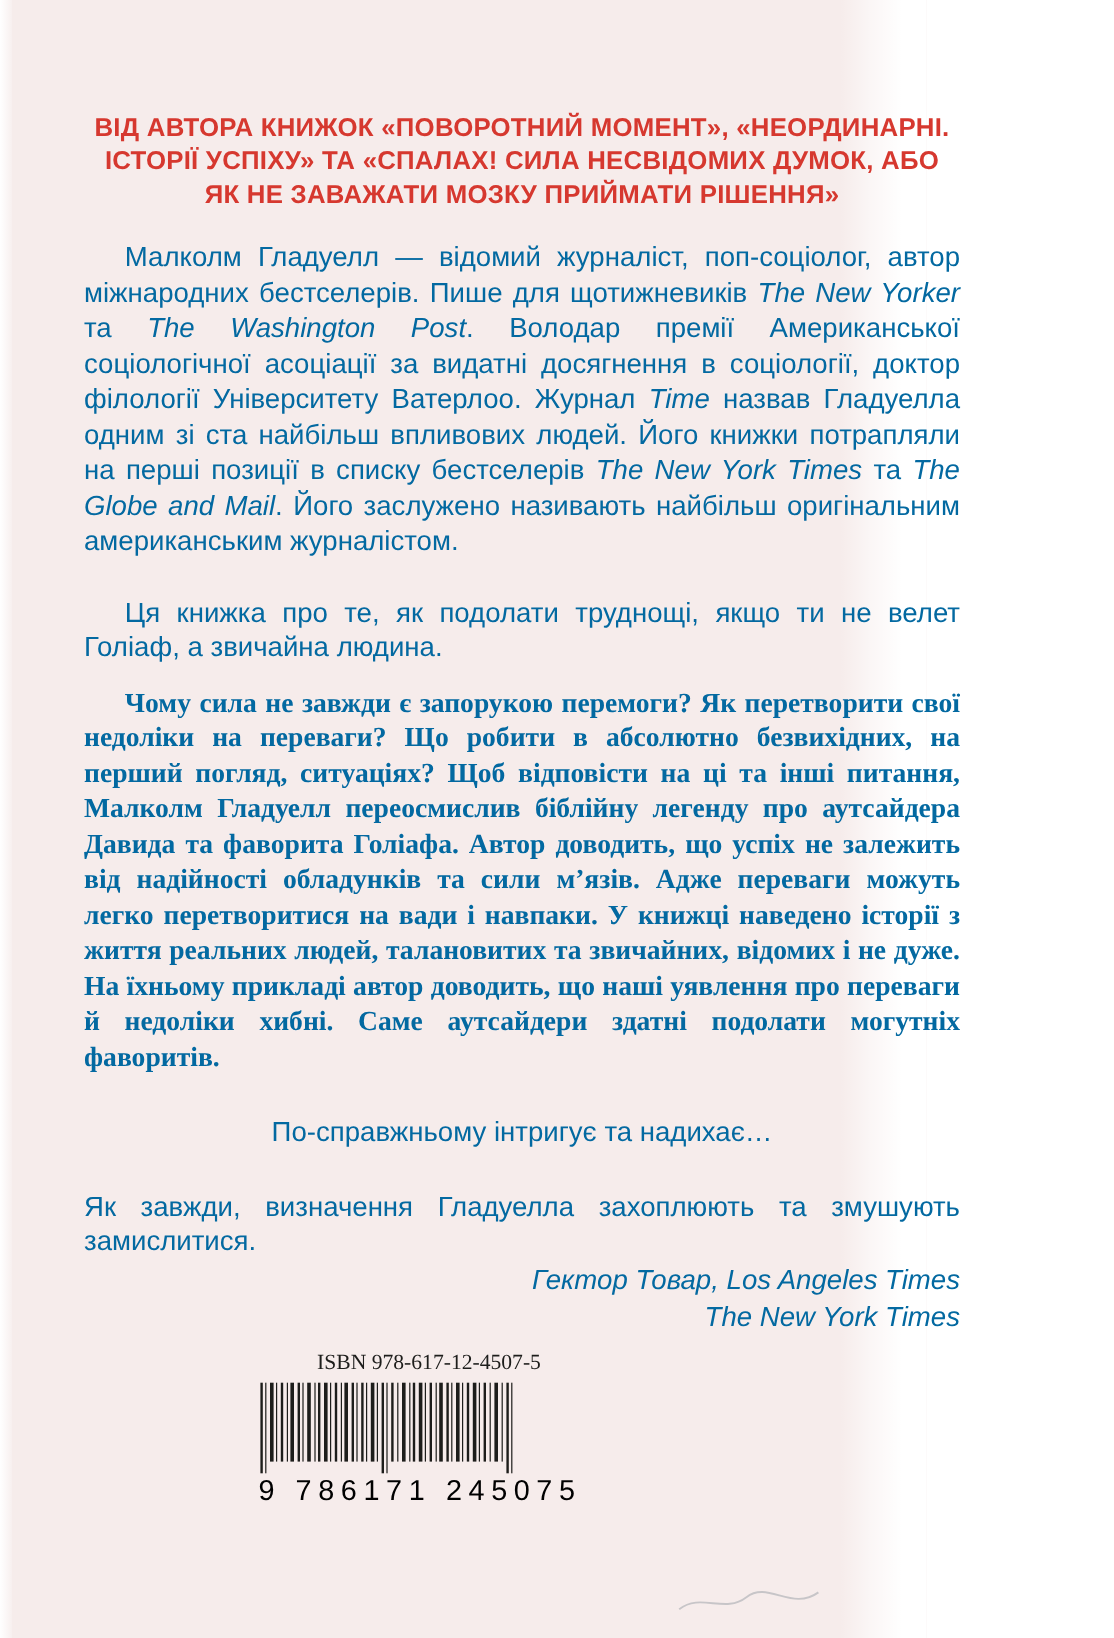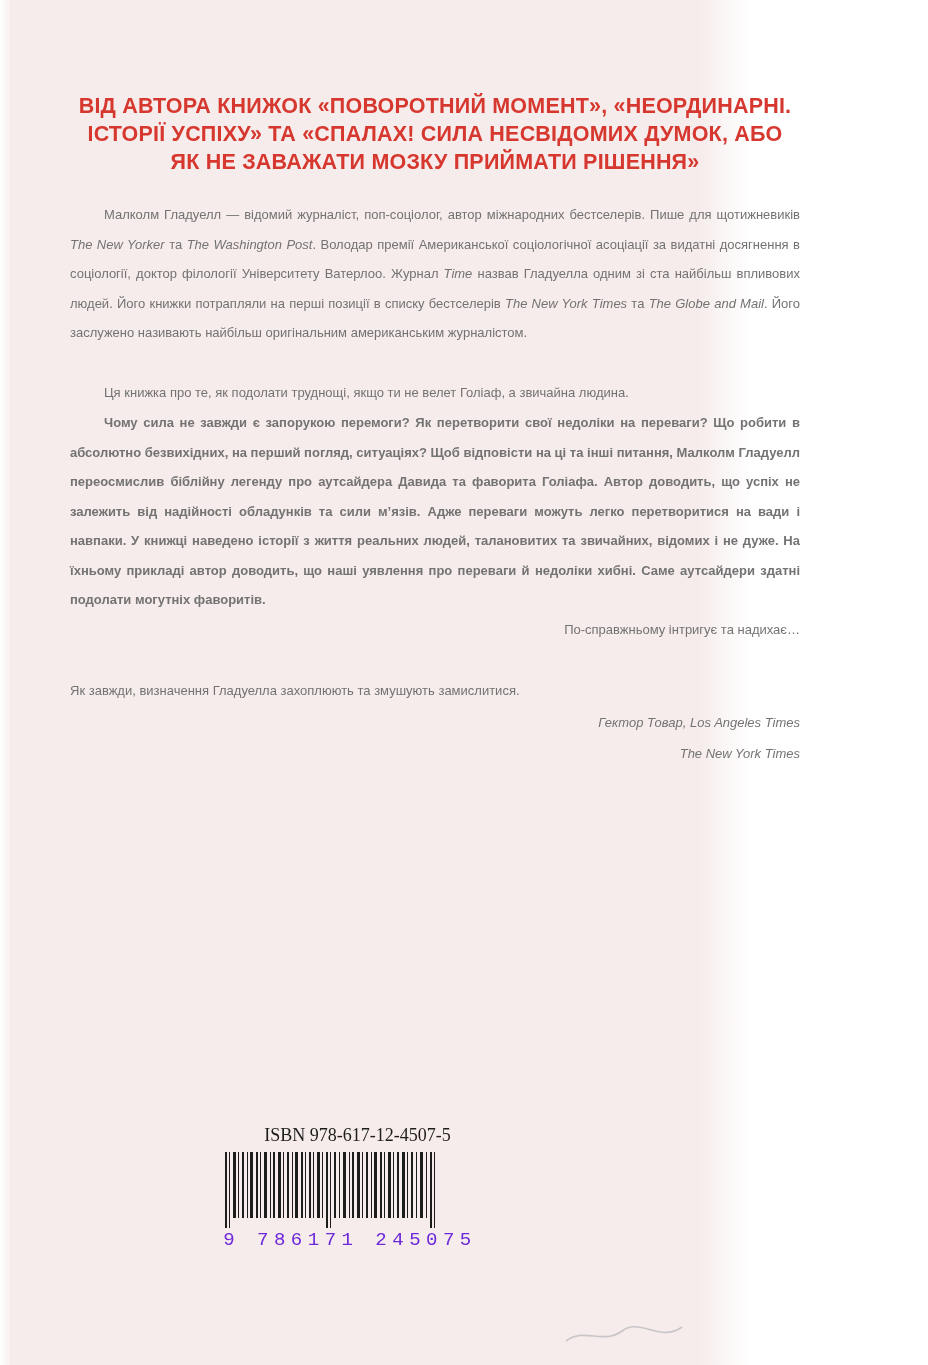--- a/index.html
+++ b/index.html
@@ -48,43 +48,45 @@
   .headline {
     margin-top: 92px;
     color: #d6382f;
     font-weight: bold;
     font-size: 21.5px;
     line-height: 28px;
     text-align: center;
     letter-spacing: 0.2px;
   }
   .para {
-    color: #737373;
-    font-size: 13px;
+    color: #0369a1;
+    font-size: 23px;
     line-height: 29.5px;
     text-align: justify;
     text-justify: inter-word;
     margin: 0;
   }
   .bio {
     margin-top: 24px;
     text-indent: 34px;
   }
   .block-bold {
     margin-top: 30px;
     font-weight: normal;
     text-indent: 34px;
   }
   .block-bold-2 {
-    margin-top: 1px;
+    margin-top: 16px;
     font-weight: bold;
     text-indent: 34px;
+    font-family: Liberation Serif, serif;
   }
   .quote {
-    text-align: right;
+    margin-top: 34px;
+    text-align: center;
   }
   .quote-attrib {
     margin-top: 2px;
     font-style: italic;
     text-align: right;
   }
   .quote2 {
     margin-top: 32px;
     text-align: justify;
   }
@@ -118,24 +120,24 @@
     margin-left: 15px;
   }
   .barcode-wrap {
     margin-top: 4px;
     display: inline-block;
   }
   .barcode {
     display: block;
   }
   .barcode-digits {
-    font-family: Liberation Mono, monospace;
-    font-size: 19px;
+    font-family: Liberation Sans, sans-serif;
+    font-size: 24px;
     letter-spacing: 5.5px;
-    color: #6d28d9;
+    color: #000000;
     margin-top: 1px;
     text-align: center;
   }
   .scribble {
     position: absolute;
     right: 88px;
     bottom: 16px;
     width: 120px;
     height: 28px;
     opacity: 0.5;

